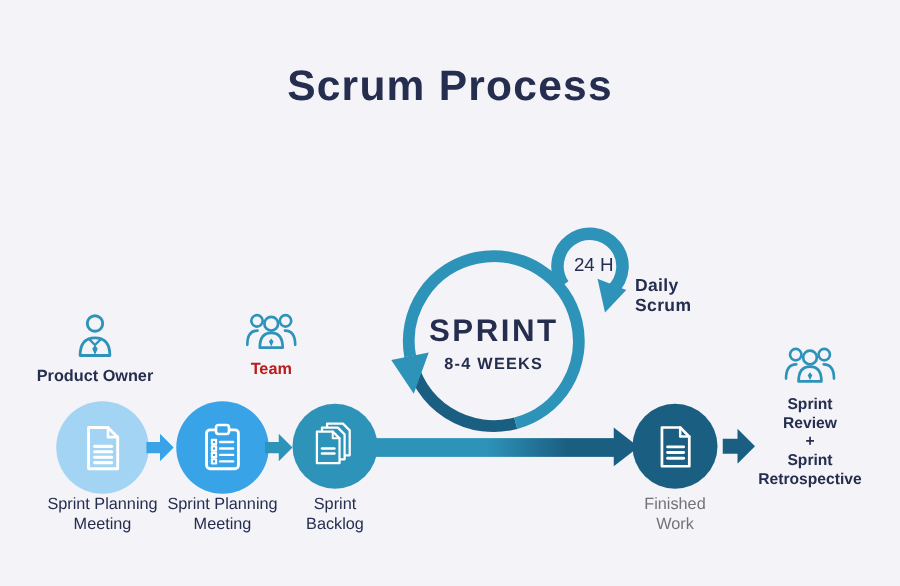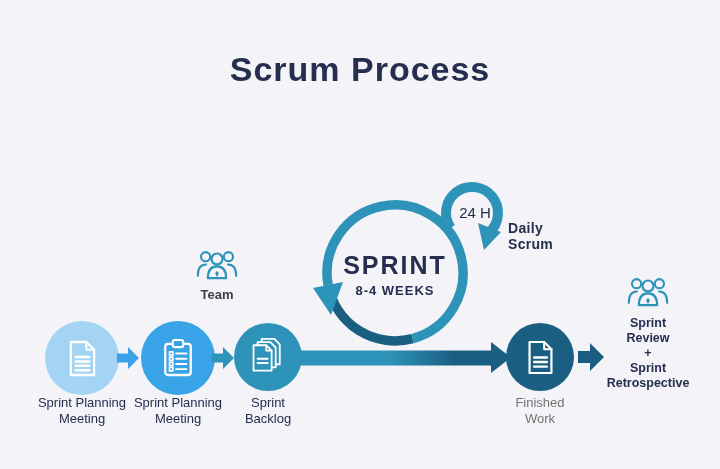--- a/index.html
+++ b/index.html
@@ -63,32 +63,41 @@
     <path d="M 450.7 227.9 A 26 26 0 1 1 489.4 232.3" fill="none" stroke-width="10" style="stroke: rgb(46, 147, 184);"></path>
     <polygon points="478,223 501,232 484,250" style="fill: rgb(46, 147, 184);"></polygon>
   </svg>
 
   <div class="abs sprint-word" style="color: rgb(37, 46, 79);">SPRINT</div>
   <div class="abs sprint-duration" style="color: rgb(37, 46, 79);">8-4 WEEKS</div>
   <div class="abs badge-24h" style="color: rgb(37, 46, 79);">24 H</div>
   <div class="abs daily-scrum" style="color: rgb(37, 46, 79);">Daily Scrum</div>
 
 
+  <div class="abs role" style="left: 26px; top: 250px; width: 100px; color: rgb(46, 147, 184);">
+    <svg width="32" height="37" viewBox="0 0 36 42" fill="none" stroke="currentColor" stroke-linecap="round" stroke-linejoin="round">
+      <circle cx="18" cy="10" r="7" stroke-width="2.6"></circle>
+      <path d="M4.5 39 C4.5 27.5 10 23 18 23 C26 23 31.5 27.5 31.5 39 Z" stroke-width="2.6"></path>
+      <path d="M12.5 24 L18 29.5 L23.5 24" stroke-width="2.2"></path>
+      <path d="M18 29.5 L20.5 33 L18 38.5 L15.5 33 Z" fill="currentColor" stroke="none"></path>
+    </svg>
+    <div class="role-label" style="color: rgb(37, 46, 79);">Product Owner</div>
+  </div>
 
   <div class="abs role" style="left: 167px; top: 247px; width: 100px; color: rgb(46, 147, 184);">
     <svg width="42" height="34" viewBox="0 0 46 36" fill="none" stroke="currentColor" stroke-linecap="round" stroke-linejoin="round">
       <circle cx="10.5" cy="10" r="5" stroke-width="2.3"></circle>
       <circle cx="35.5" cy="10" r="5" stroke-width="2.3"></circle>
       <path d="M2 31 C2 22.5 5.5 18.5 11 18.5" stroke-width="2.3"></path>
       <path d="M44 31 C44 22.5 40.5 18.5 35 18.5" stroke-width="2.3"></path>
       <circle cx="23" cy="12.5" r="6" stroke-width="2.4"></circle>
       <path d="M13 33.5 C13 24.5 17 20.5 23 20.5 C29 20.5 33 24.5 33 33.5 Z" stroke-width="2.4"></path>
       <path d="M23 25.5 L25 28 L23 32.5 L21 28 Z" fill="currentColor" stroke="none"></path>
     </svg>
-    <div class="role-label" style="color: #404040;">Team</div>
+    <div class="role-label" style="color: #b91c1c;">Team</div>
   </div>
 
   <div class="abs circle" style="left: 45px; top: 321px; width: 74px; height: 74px; background: rgb(163, 212, 244); color: rgb(163, 212, 244);">
     <svg width="33" height="39" viewBox="0 0 34 40" fill="none" stroke="#ffffff" stroke-linecap="round" stroke-linejoin="round">
       <path d="M5 3 H21 L29 11 V37 H5 Z" stroke-width="2.4"></path>
       <path d="M21 3 V11 H29" stroke-width="2.2"></path>
       <line x1="10" y1="18.5" x2="24" y2="18.5" stroke-width="2.6"></line>
       <line x1="10" y1="23" x2="24" y2="23" stroke-width="2.6"></line>
       <line x1="10" y1="27.5" x2="24" y2="27.5" stroke-width="2.6"></line>
       <line x1="10" y1="32" x2="24" y2="32" stroke-width="2.6"></line>

